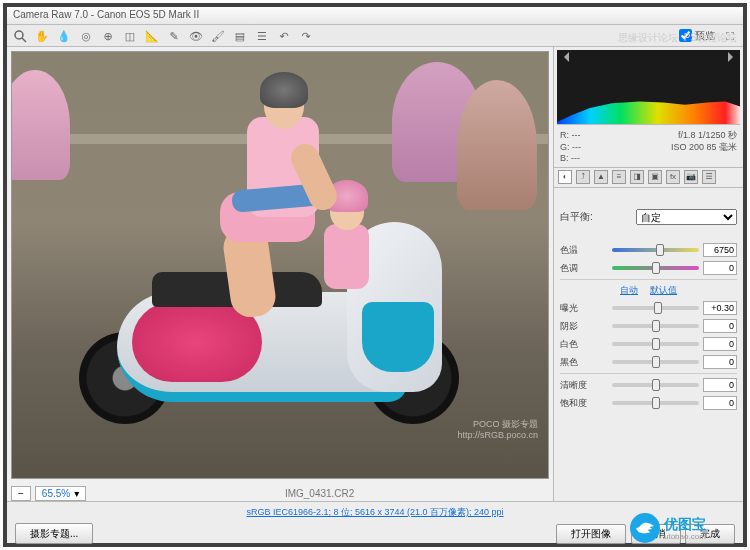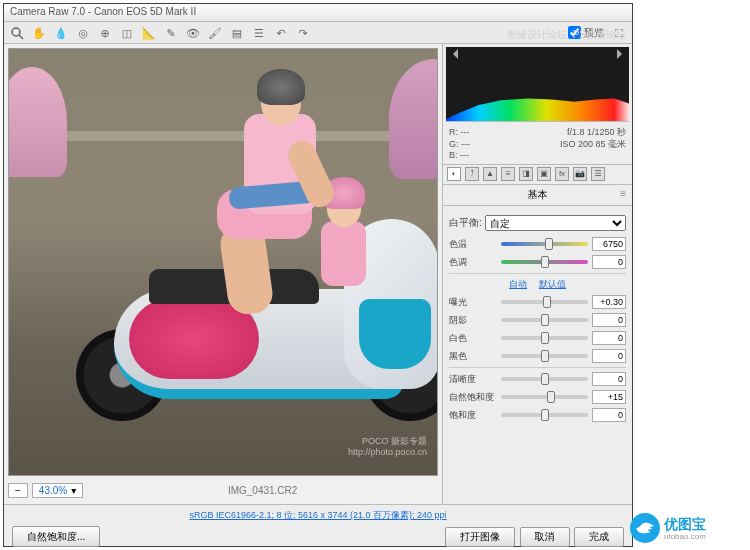--- a/index.html
+++ b/index.html
@@ -1,17 +1,17 @@
 <!DOCTYPE html>
 <html><head>
 <meta charset="utf-8">
 <style>
 *{box-sizing:border-box;margin:0;padding:0;font-family:"Microsoft YaHei",Tahoma,sans-serif;}
 body{width:750px;height:550px;background:#fff;position:relative;overflow:hidden;}
-.window{position:absolute;left:3px;top:3px;width:630px;height:544px;border:1px solid #404040;background:#F0F0F0;}
+.window{position:absolute;left:3px;top:3px;width:744px;height:544px;border:4px solid #404040;background:#F0F0F0;}
 .titlebar{height:18px;padding:2px 6px;font-size:10px;color:#555;background:linear-gradient(#fdfdfd,#e8e8e8);border-bottom:1px solid #bbb;}
 .topwm{position:absolute;right:6px;top:3px;font-size:10px;color:#ccc;margin-top:21px;}
 .toolbar{height:22px;padding:2px 6px;display:flex;align-items:center;gap:8px;border-bottom:1px solid #bbb;background:#eaeaea;}
 .tool{width:14px;height:14px;font-size:11px;color:#666;cursor:pointer;text-align:center;line-height:14px;}
 .tool svg{width:14px;height:14px;display:block;}
 .tspace{flex:1;}
 .prevchk{font-size:10px;color:#444;display:flex;align-items:center;gap:3px;}
 .main{display:flex;height:460px;}
 .left{flex:1;display:flex;flex-direction:column;padding:4px;}
 .canvas{flex:1;border:1px solid #999;background:#555;position:relative;overflow:hidden;}
@@ -36,40 +36,40 @@
 .wthigh{position:absolute;left:8px;top:100px;width:95px;height:50px;background:#f3a6bf;border-radius:20px;}
 .wbody{position:absolute;left:35px;top:25px;width:72px;height:100px;background:#f5b8cc;border-radius:15px;}
 .warm{position:absolute;left:88px;top:50px;width:28px;height:70px;background:#e8b896;border-radius:14px;transform:rotate(-25deg);}
 .whead{position:absolute;left:52px;top:-8px;width:40px;height:45px;background:#edc4a6;border-radius:50%;}
 .whelm{position:absolute;left:48px;top:-20px;width:48px;height:36px;background:radial-gradient(#777,#444);border-radius:50% 50% 30% 30%;}
 .wsash{position:absolute;left:20px;top:95px;width:90px;height:22px;background:#5a8fc8;border-radius:10px;transform:rotate(-5deg);}
 .child{position:absolute;left:245px;top:10px;width:75px;height:130px;}
 .cbody{position:absolute;left:12px;top:42px;width:45px;height:65px;background:#f2a8c2;border-radius:12px;}
 .chead{position:absolute;left:18px;top:12px;width:34px;height:36px;background:#f0caa8;border-radius:50%;}
 .chelm{position:absolute;left:14px;top:-2px;width:42px;height:32px;background:radial-gradient(#f0a8c5,#d878a5);border-radius:50% 50% 25% 25%;}
-.pocowm{position:absolute;right:10px;bottom:16px;font-size:9px;color:rgba(255,255,255,.55);text-align:right;line-height:1.3;}
+.pocowm{position:absolute;right:10px;bottom:36px;font-size:9px;color:rgba(255,255,255,.55);text-align:right;line-height:1.3;}
 .zoombar{height:20px;margin-top:4px;display:flex;align-items:center;gap:4px;font-size:10px;}
 .zbox{border:1px solid #aaa;padding:1px 6px;background:#fff;display:flex;align-items:center;gap:4px;}
 .zv{color:#1a6fd4;}
 .fname{flex:1;text-align:center;color:#777;}
 .right{width:190px;border-left:1px solid #bbb;display:flex;flex-direction:column;background:#ededed;overflow:hidden;}
 .histo{height:75px;border-bottom:1px solid #bbb;position:relative;background:#1a1a1a;margin:3px;}
 .histograd{position:absolute;left:0;right:0;bottom:0;height:40px;background:linear-gradient(90deg,#0040ff 0%,#00d0ff 18%,#00e060 35%,#e0e000 55%,#ff8000 75%,#ff2020 92%,#ffe0e0 100%);clip-path:polygon(0 95%,8% 78%,18% 60%,30% 48%,45% 44%,58% 46%,70% 52%,82% 46%,92% 44%,100% 56%,100% 100%,0 100%);}
 .htri{position:absolute;top:2px;width:0;height:0;border:5px solid transparent;}
 .htL{left:2px;border-right-color:#aaa;}
 .htR{right:2px;border-left-color:#aaa;}
 .meta{padding:2px 6px;font-size:9px;color:#555;border-bottom:1px solid #bbb;line-height:1.3;}
 .meta div{display:flex;justify-content:space-between;}
 .tabstrip{height:20px;padding:2px 4px;display:flex;gap:4px;border-bottom:1px solid #bbb;}
 .tab{width:14px;height:14px;border:1px solid #999;background:#ddd;font-size:8px;text-align:center;line-height:12px;color:#555;cursor:pointer;}
 .tab.active{background:#fff;}
 .panelhead{font-size:10px;text-align:center;padding:3px;border-bottom:1px solid #bbb;position:relative;}
 .panelhead::after{content:"≡";position:absolute;right:6px;color:#888;}
 .panel{flex:1;overflow-y:auto;padding:3px 6px;font-size:10px;}
-.wbrow{display:flex;align-items:center;margin:6px 0;}
+.wbrow{display:flex;align-items:center;margin:18px 0;gap:40px;}
 .wbrow label{width:36px;color:#444;}
 .wbrow select{flex:1;font-size:10px;height:16px;}
 .srow{display:flex;align-items:center;margin:4px 0;}
 .srow label{width:48px;color:#444;font-size:9px;}
 .srow input[type=text]{width:34px;font-size:9px;height:14px;text-align:right;border:1px solid #aaa;padding:0 2px;}
 .slider{flex:1;margin:0 4px;height:4px;background:#ccc;position:relative;border-radius:2px;}
 .sgrad{background:linear-gradient(90deg,#3a70d8,#e8d860);}
 .sgrad2{background:linear-gradient(90deg,#40c060,#d850c0);}
 .thumb{position:absolute;top:-4px;width:8px;height:12px;background:#eee;border:1px solid #777;border-radius:2px;}
 .linkrow{text-align:center;margin:4px 0;font-size:9px;}
@@ -147,27 +147,27 @@
                 <div class="wthigh"></div>
                 <div class="wbody"></div>
                 <div class="wsash"></div>
                 <div class="warm"></div>
                 <div class="whead"></div>
                 <div class="whelm"></div>
               </div>
           </div>
           <div class="pocowm">
               <div>POCO 摄影专题</div>
-              <div>http://photo.poco.cn</div>
+              <div>http://sRGB.poco.cn</div>
             </div>
         </div>
       </div>
       <div class="zoombar">
         <span class="zbox">−</span>
-        <span class="zbox"><span class="zv">43.0%</span> ▾</span>
+        <span class="zbox"><span class="zv">65.5%</span> ▾</span>
         <span class="fname">IMG_0431.CR2</span>
       </div>
     </div>
 
     <div class="right">
       <div class="histo">
         <div class="htri htL"></div>
         <div class="htri htR"></div>
         <div class="histograd"></div>
       </div>
@@ -189,21 +189,20 @@
         <div class="tab active">◐</div>
         <div class="tab">⤴</div>
         <div class="tab">▲</div>
         <div class="tab">≡</div>
         <div class="tab">◨</div>
         <div class="tab">▣</div>
         <div class="tab">fx</div>
         <div class="tab">📷</div>
         <div class="tab">☰</div>
       </div>
-      <div class="panelhead"><span>基本</span></div>
       <div class="panel">
         <div class="wbrow">
             <label>白平衡:</label>
             <select><option>自定</option></select>
           </div>
         <div class="srow">
             <label>色温</label>
             <div class="slider sgrad">
               <div class="thumb" style="left: calc(55% - 4px);"></div>
             </div>
@@ -248,41 +247,34 @@
           </div>
         <hr class="hr">
         <div class="srow">
             <label>清晰度</label>
             <div class="slider">
               <div class="thumb" style="left: calc(50% - 4px);"></div>
             </div>
             <input type="text" value="0" style="">
           </div>
         <div class="srow">
-            <label>自然饱和度</label>
-            <div class="slider">
-              <div class="thumb" style="left: calc(58% - 4px);"></div>
-            </div>
-            <input type="text" value="+15" style="">
-          </div>
-        <div class="srow">
             <label>饱和度</label>
             <div class="slider">
               <div class="thumb" style="left: calc(50% - 4px);"></div>
             </div>
             <input type="text" value="0" style="">
           </div>
       </div>
     </div>
   </div>
 
   <div class="bottombar">
     <div class="metaline">sRGB IEC61966-2.1; 8 位; 5616 x 3744 (21.0 百万像素); 240 ppi</div>
     <div class="btnrow">
-      <button class="btn">自然饱和度...</button>
+      <button class="btn">摄影专题...</button>
       <div>
         <button class="btn">打开图像</button>
         <button class="btn">取消</button>
         <button class="btn">完成</button>
       </div>
     </div>
   </div>
 </div>
 
 <div class="logo">

